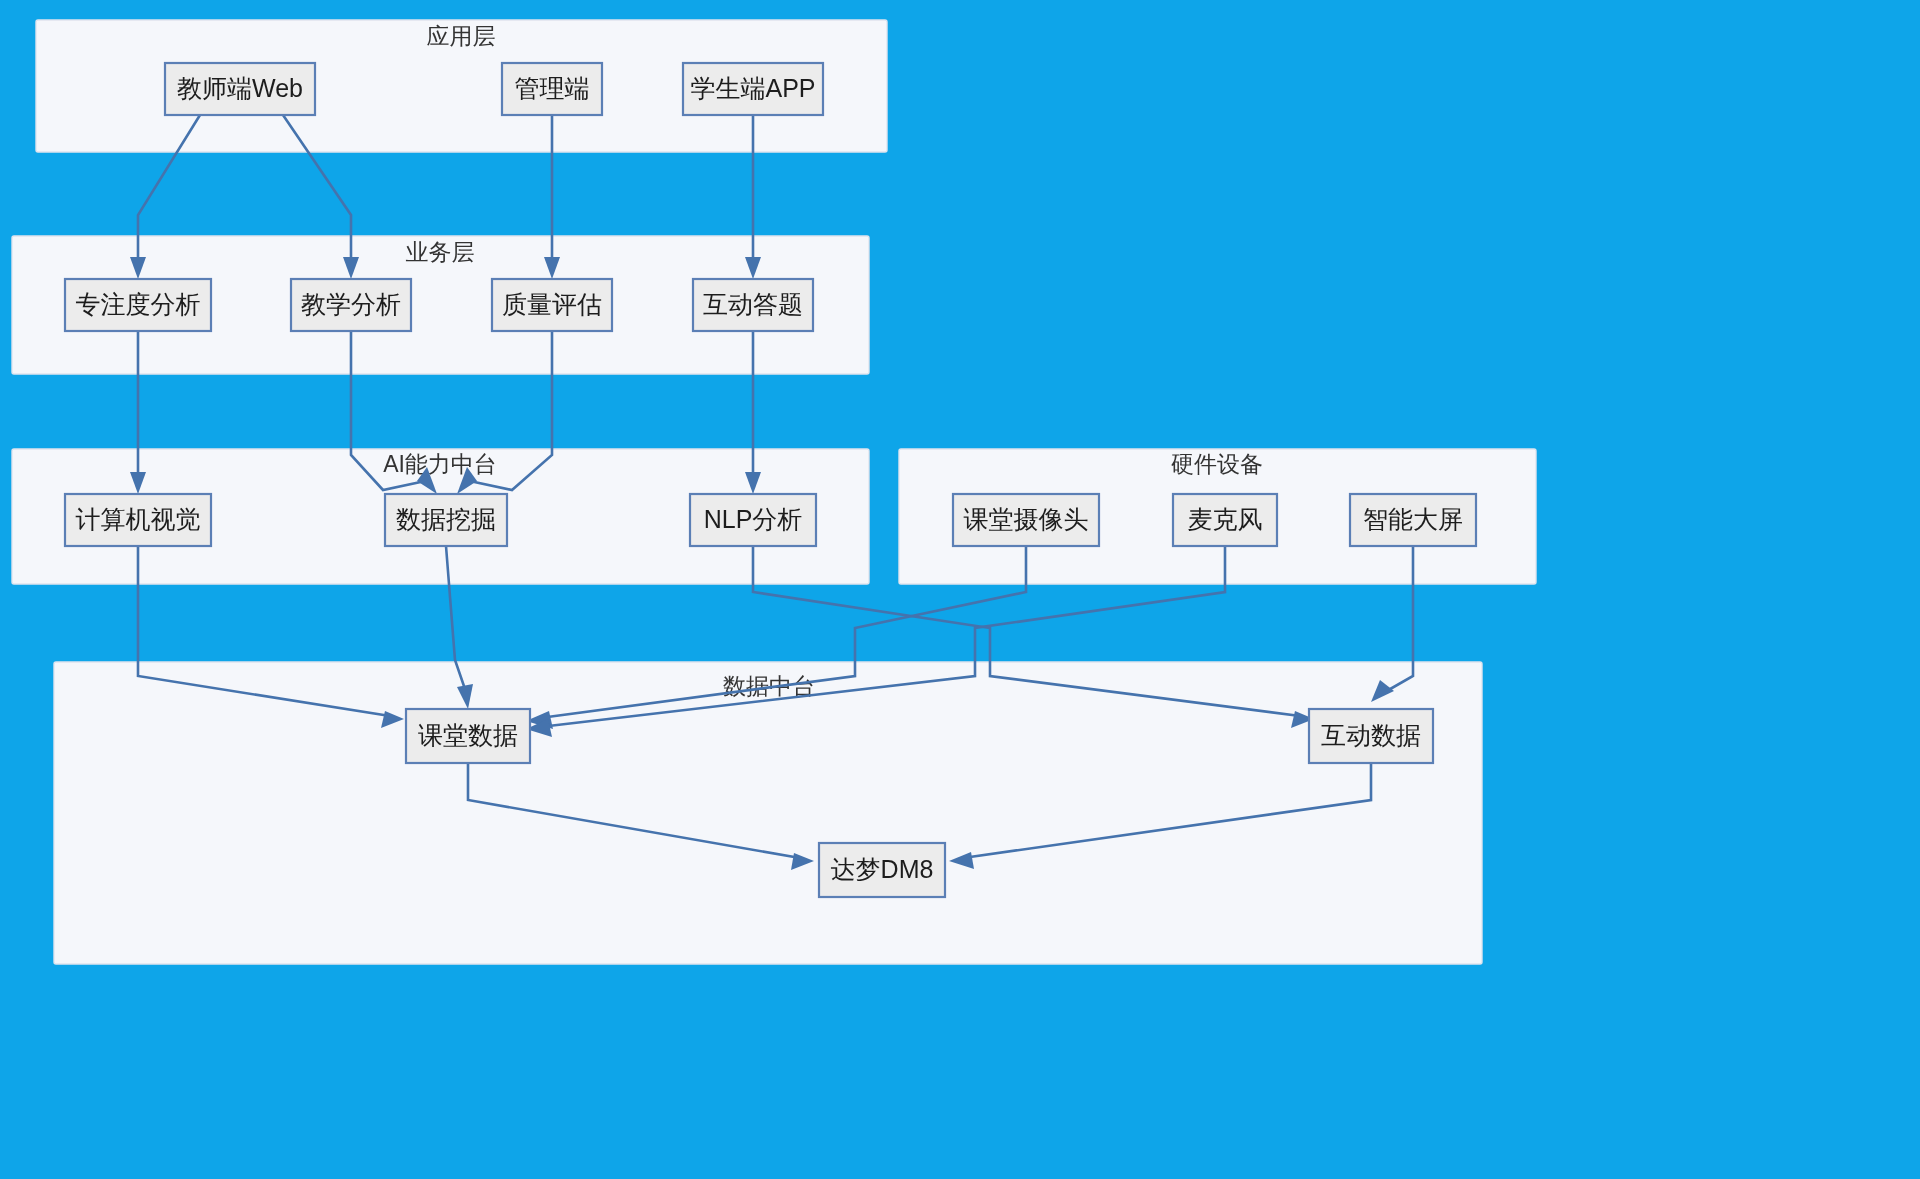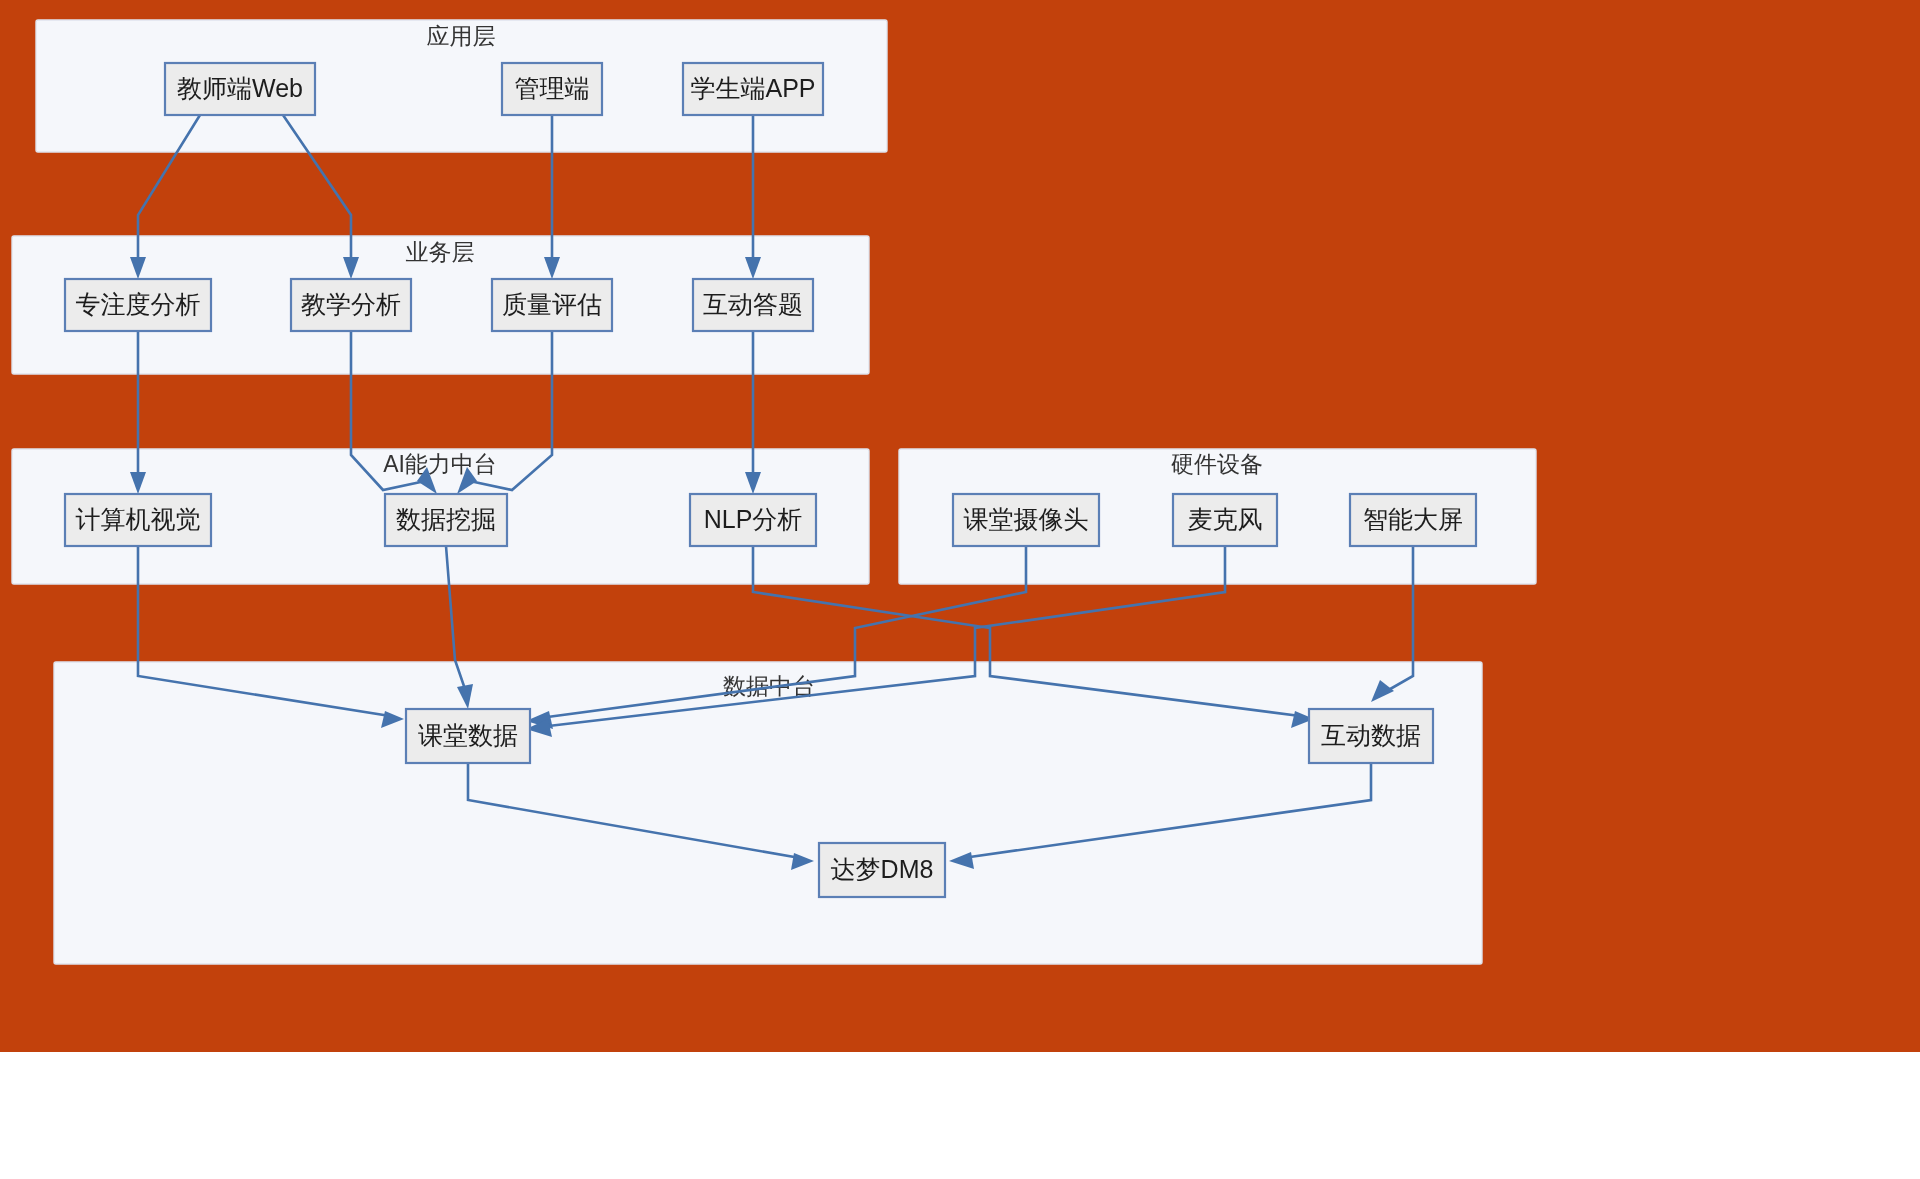--- a/index.html
+++ b/index.html
@@ -6,22 +6,22 @@
     margin: 0;
     padding: 0;
     background: #ffffff;
   }
   body {
     font-family: "Liberation Sans", "DejaVu Sans", sans-serif;
   }
   #canvas {
     position: relative;
     width: 1920px;
-    height: 1052px;
-    background: #c2410c;
+    height: 1179px;
+    background: #0ea5e9;
     overflow: hidden;
   }
   svg#diagram {
     position: absolute;
     left: 0;
     top: 0;
     width: 1920px;
     height: 1179px;
   }
   .cluster-rect {

